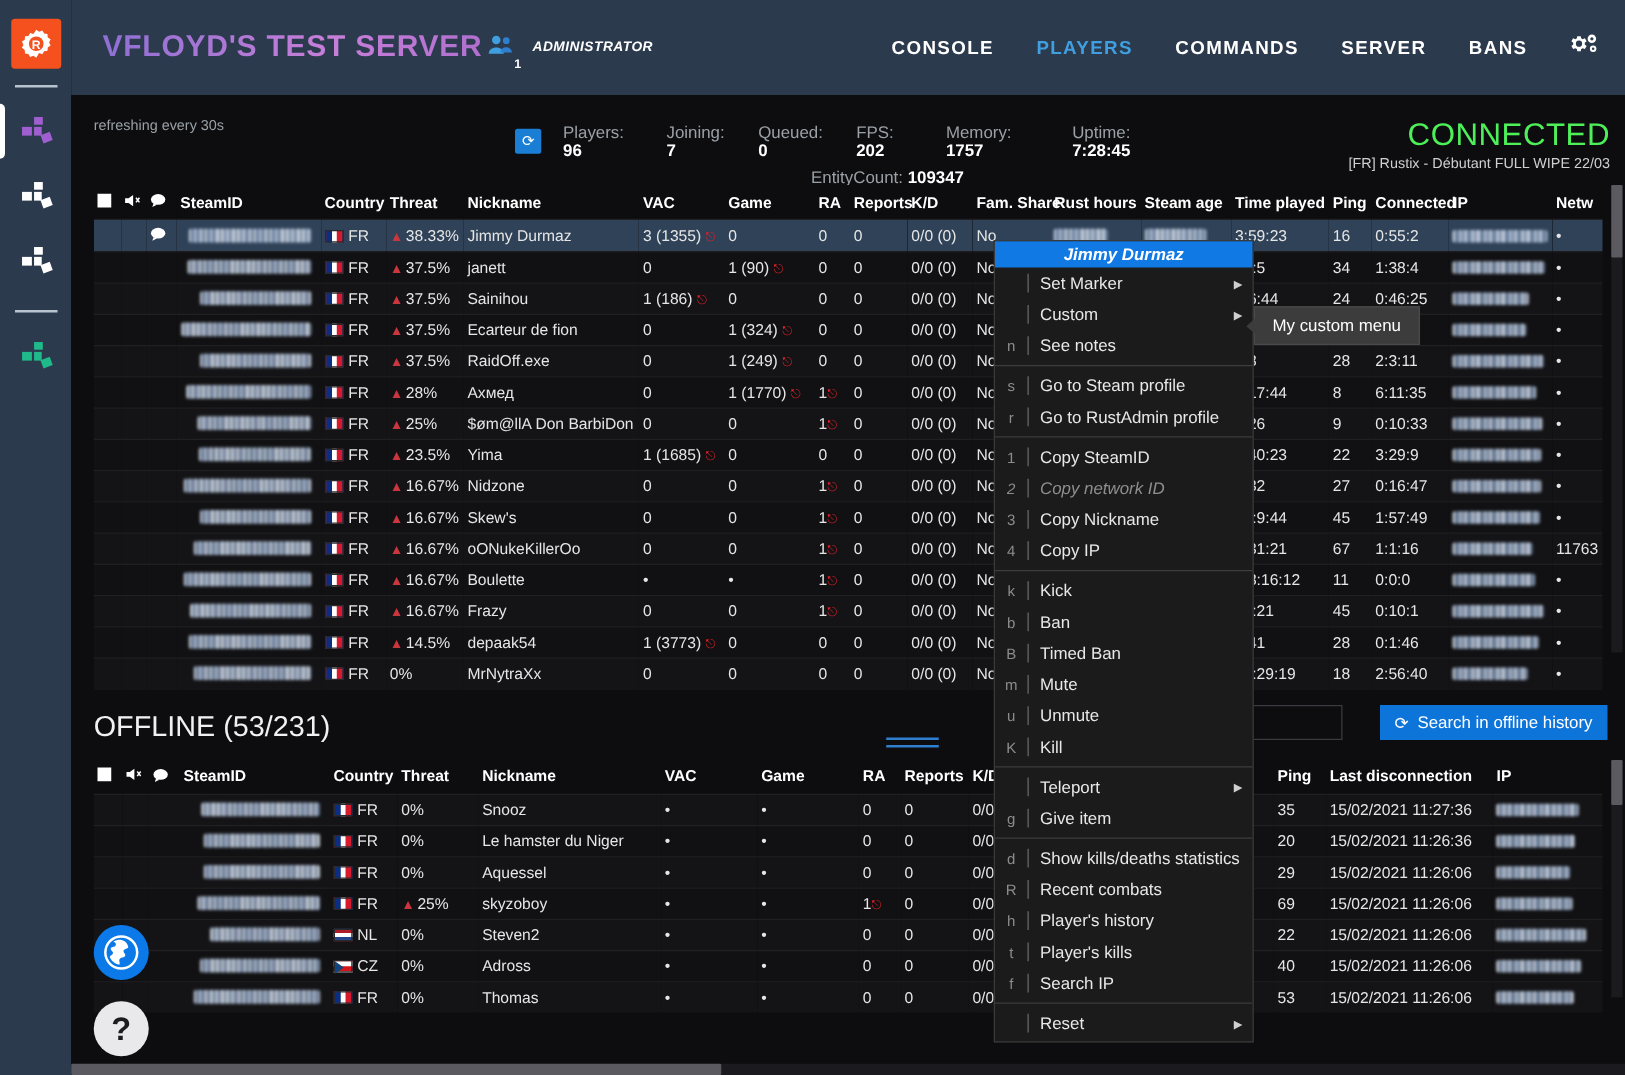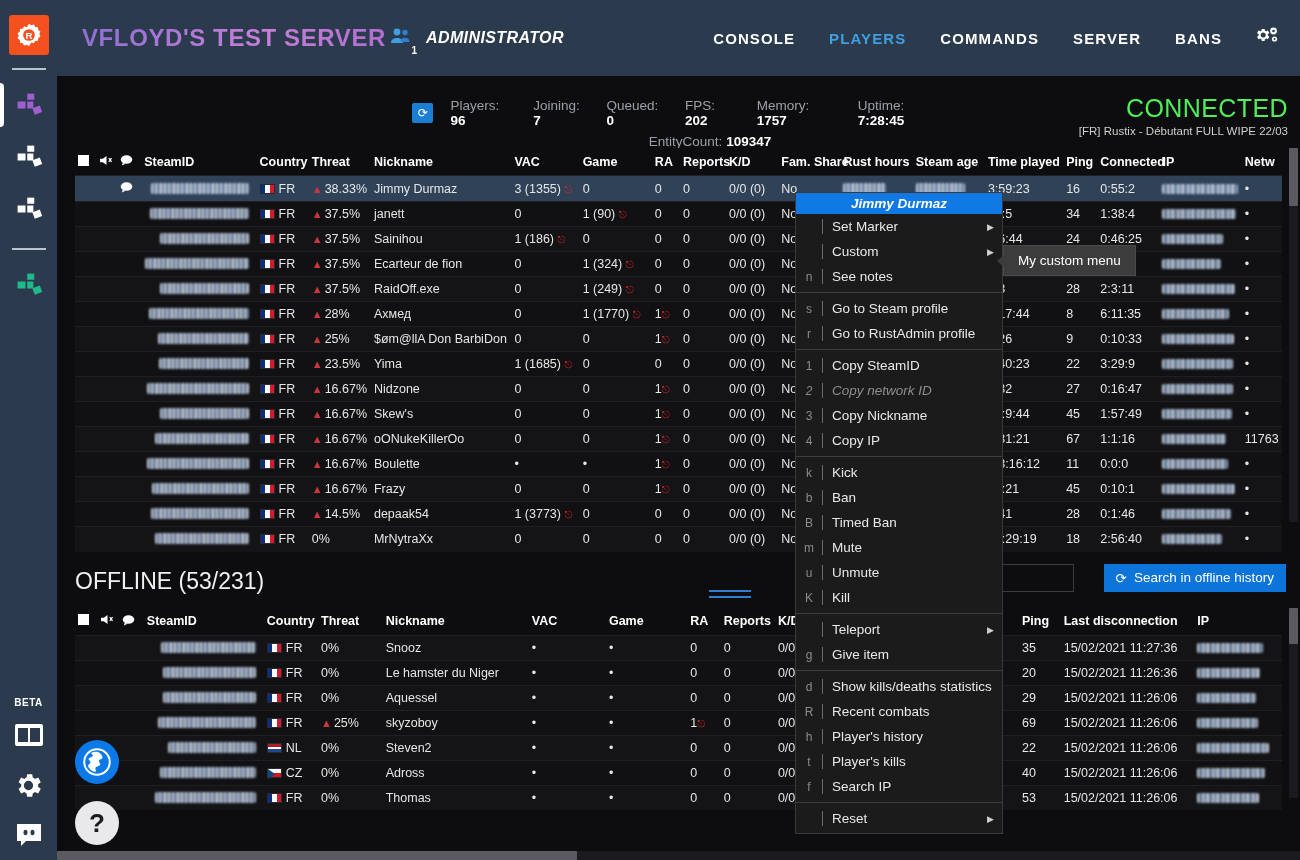--- a/index.html
+++ b/index.html
@@ -40,21 +40,21 @@
     position: absolute; left: 57px; top: 0; width: 1243px; height: 76px;
     background: #2b3a4d; display: flex; align-items: center;
   }
   .server-title {
     margin-left: 25px; font-size: 24px; font-weight: bold; letter-spacing: .6px;
     background: linear-gradient(90deg, #8f6fd4 0%, #c77fd8 60%, #b06fcf 100%);
     -webkit-background-clip: text; background-clip: text; color: transparent;
   }
   .people-badge { margin-left: 4px; position: relative; display:inline-block; vertical-align: -2px;}
   .people-badge .cnt { position: absolute; right: -5px; bottom: -7px; font-size: 10px; color:#fff; font-weight:bold;}
-  .admin-tag { margin-left: 14px; color: #fff; font-size: 16px; font-weight: bold; font-style: italic; letter-spacing: .4px; }
+  .admin-tag { margin-left: 14px; color: #fff; font-size: 11px; font-weight: bold; font-style: italic; letter-spacing: .4px; }
   .nav { margin-left: auto; display: flex; align-items: center; gap: 34px; padding-right: 22px; }
   .nav a { color: #fff; font-size: 15px; font-weight: bold; letter-spacing: 1.1px; text-decoration: none; }
   .nav a.active { color: #3f9fe0; }
 
   
   .content { position: absolute; left: 57px; top: 76px; width: 1243px; height: 784px; background: #0d0d0f; }
 
   .status-row { position: relative; height: 72px; padding: 16px 0 0 18px; }
   .online-title { color: #f1f1f1; font-size: 25px; letter-spacing: .4px; }
   .online-sub { color: #9aa0a6; font-size: 11.5px; margin-top: 3px; }
@@ -199,42 +199,20 @@
     <div class="rail-sep"></div>
     <div class="rail-item">
       <svg width="28" height="28" viewBox="0 0 32 32" aria-hidden="true">
         <rect x="14" y="3" width="8" height="7" fill="#1fb98a"></rect>
         <rect x="3" y="12" width="9" height="8" fill="#1fb98a"></rect>
         <rect x="14" y="12" width="7" height="8" fill="#1fb98a"></rect>
         <rect x="21" y="18" width="9" height="8" fill="#1fb98a" transform="rotate(-20 25 22)"></rect>
       </svg>
     </div>
 
-    <div class="rail-bottom">
-      <div class="beta-tag">BETA</div>
-      <div class="rail-b-item">
-        <svg width="30" height="26" viewBox="0 0 30 26" aria-hidden="true">
-          <rect x="1" y="2" width="28" height="22" rx="2" fill="#fff"></rect>
-          <rect x="4" y="6" width="10" height="14" fill="#2b3a4d"></rect>
-          <rect x="16" y="6" width="10" height="14" fill="#2b3a4d"></rect>
-        </svg>
-      </div>
-      <div class="rail-b-item">
-        <svg width="31" height="31" viewBox="0 0 24 24" aria-hidden="true">
-          <path fill="#fff" d="M19.4 13a7.6 7.6 0 000-2l2.1-1.6-2-3.5-2.5 1a7.5 7.5 0 00-1.7-1l-.4-2.6h-4l-.4 2.6c-.6.3-1.2.6-1.7 1l-2.5-1-2 3.5L6.4 11a7.6 7.6 0 000 2l-2.1 1.6 2 3.5 2.5-1c.5.4 1.1.8 1.7 1l.4 2.6h4l.4-2.6c.6-.2 1.2-.6 1.7-1l2.5 1 2-3.5L19.4 13zM12 15.6A3.6 3.6 0 1112 8.4a3.6 3.6 0 010 7.2z"></path>
-        </svg>
-      </div>
-      <div class="rail-b-item">
-        <svg width="30" height="28" viewBox="0 0 30 28" aria-hidden="true">
-          <path fill="#fff" d="M3 3h24v17H12l-5 5v-5H3z"></path>
-          <ellipse cx="11.5" cy="11.5" rx="2" ry="2.8" fill="#2b3a4d"></ellipse>
-          <ellipse cx="18.5" cy="11.5" rx="2" ry="2.8" fill="#2b3a4d"></ellipse>
-        </svg>
-      </div>
-    </div>
   </div>
 
   <div class="topbar">
     <span class="server-title">VFLOYD'S TEST SERVER</span>
     <span class="people-badge">
       <svg width="22" height="18" viewBox="0 0 22 18" aria-hidden="true">
         <circle cx="7" cy="5" r="3.4" fill="#3f9fe0"></circle>
           <path d="M1 16c0-3.3 2.7-5 6-5s6 1.7 6 5z" fill="#3f9fe0"></path>
         <circle cx="15" cy="5.5" r="2.7" fill="#2f7fd0"></circle>
           <path d="M10.5 15c0-2.8 2.2-4.2 4.5-4.2s4.5 1.4 4.5 4.2z" fill="#2f7fd0"></path>
@@ -256,20 +234,21 @@
           <circle cx="18.5" cy="13" r="2.6" fill="#fff"></circle>
             <circle cx="18.5" cy="13" r="1" fill="#2b3a4d"></circle>
         </svg>
       </span>
     </nav>
   </div>
 
   <div class="content">
 
     <div class="status-row">
+      <div class="online-sub">refreshing every 30s</div>
 
       <div class="stats">
         <div class="line1">
           <button class="refresh-btn">⟳</button>
           <span><span>Players:</span> <b>96</b></span>
           <span><span>Joining:</span> <b>7</b></span>
           <span><span>Queued:</span> <b>0</b></span>
           <span><span>FPS:</span> <b>202</b></span>
           <span><span>Memory:</span> <b>1757</b></span>
           <span><span>Uptime:</span> <b>7:28:45</b></span>

